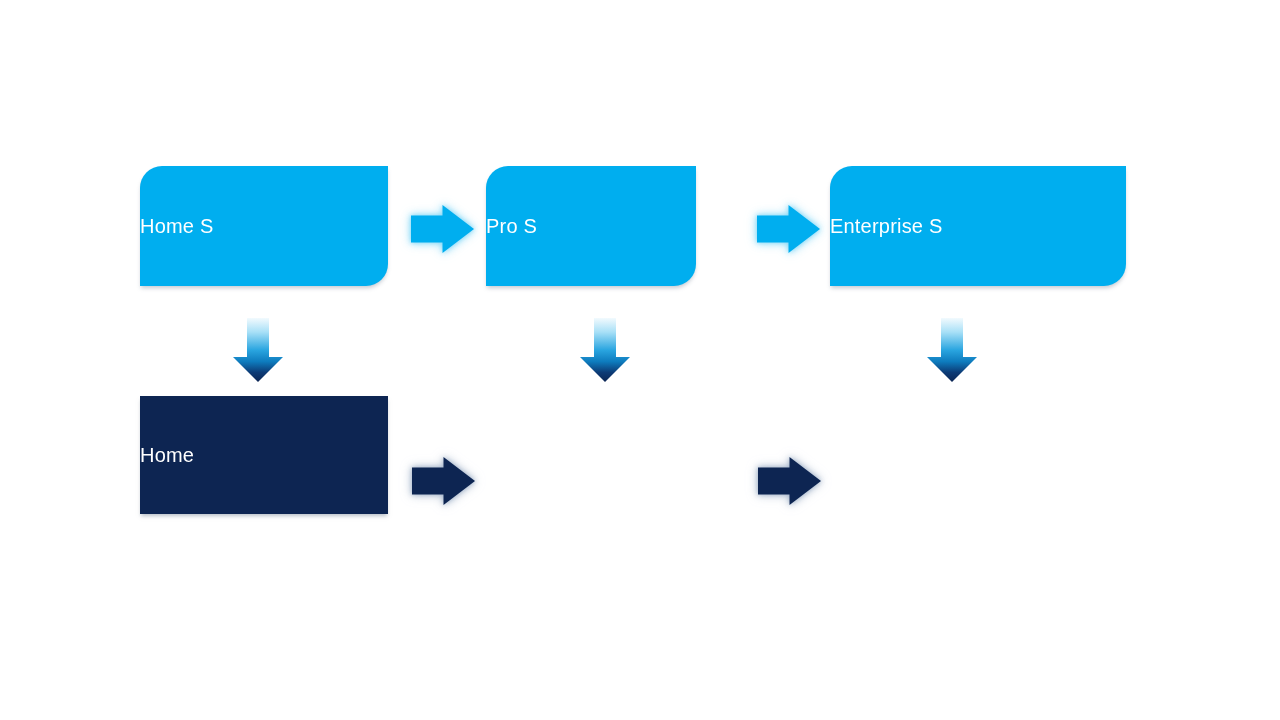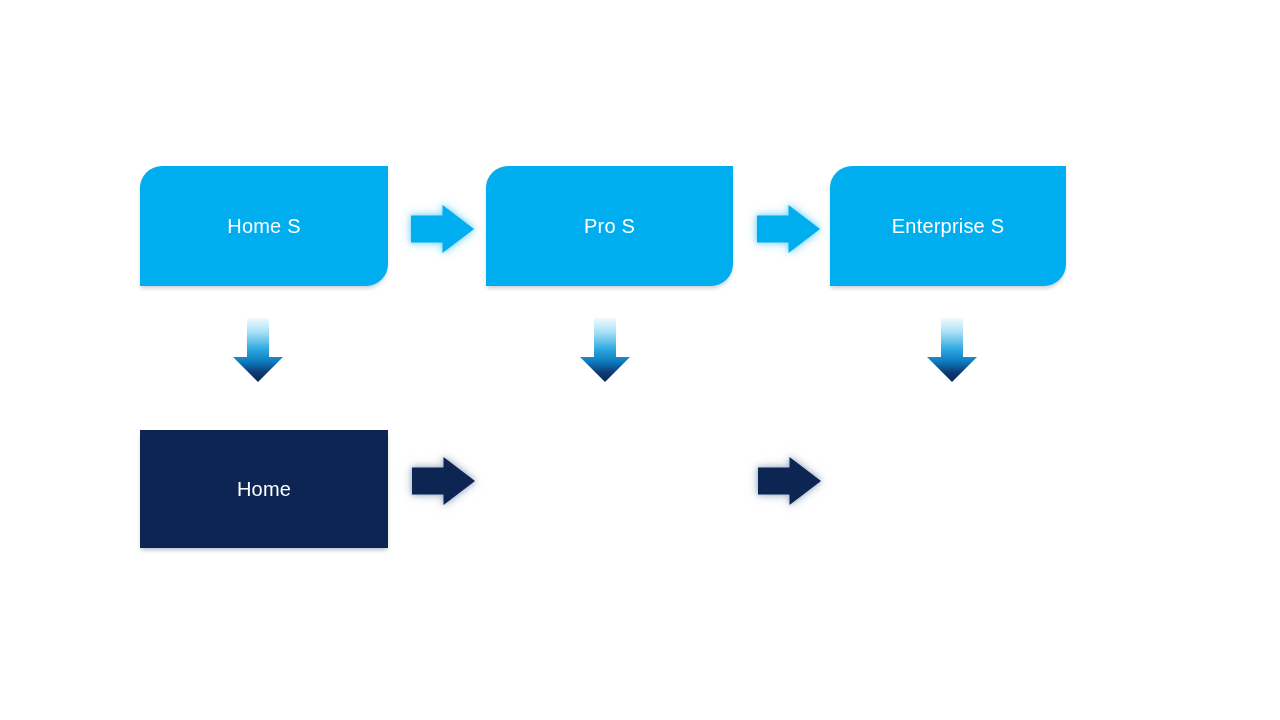--- a/index.html
+++ b/index.html
@@ -2,35 +2,35 @@
 <html style="--background: #FFFFFF; --light-blue: #00AEEF; --dark-navy: #0D2552; --text: #FFFFFF; --arrow-gradient-top: #F2FAFE; --arrow-gradient-mid: #2AA5E0; --arrow-gradient-bottom: #0C2553;"><head>
 <meta charset="utf-8">
 <style>
   html,body{margin:0;padding:0;background:#ffffff;}
   .canvas{
     position:relative;width:1280px;height:720px;background:var(--background,#fff);
     font-family:"Liberation Sans", sans-serif;overflow:hidden;
   }
   
   .node{
-    position:absolute;display:flex;align-items:center;justify-content:center;
+    position:absolute;display:flex;align-items:center;justify-content:flex-start;
     color:var(--text,#fff);font-size:20px;font-weight:400;letter-spacing:.2px;
   }
   .node-top{
     top:166px;height:120px;background:var(--light-blue);
     border-radius:22px 0 22px 0;
     box-shadow:0 3px 4px -1px rgba(125,138,155,.45);
   }
   .node-bottom{
-    top:430px;height:118px;background:var(--dark-navy);
+    top:396px;height:118px;background:var(--dark-navy);
     box-shadow:0 3px 4px -1px rgba(125,138,155,.55);
   }
   .c1{left:140px;width:248px}
-  .c2{left:486px;width:247px}
-  .c3{left:830px;width:236px}
+  .c2{left:486px;width:210px}
+  .c3{left:830px;width:296px}
 
   
   .harrow{position:absolute;width:63px;height:48px;}
   .harrow .shape{
     width:100%;height:100%;
     clip-path:polygon(0 22%,50% 22%,50% 0,100% 50%,50% 100%,50% 78%,0 78%);
   }
   .harrow-top{top:205px}
   .harrow-bottom{top:457px}
   .ha1{left:411px}.ha2{left:757px}

